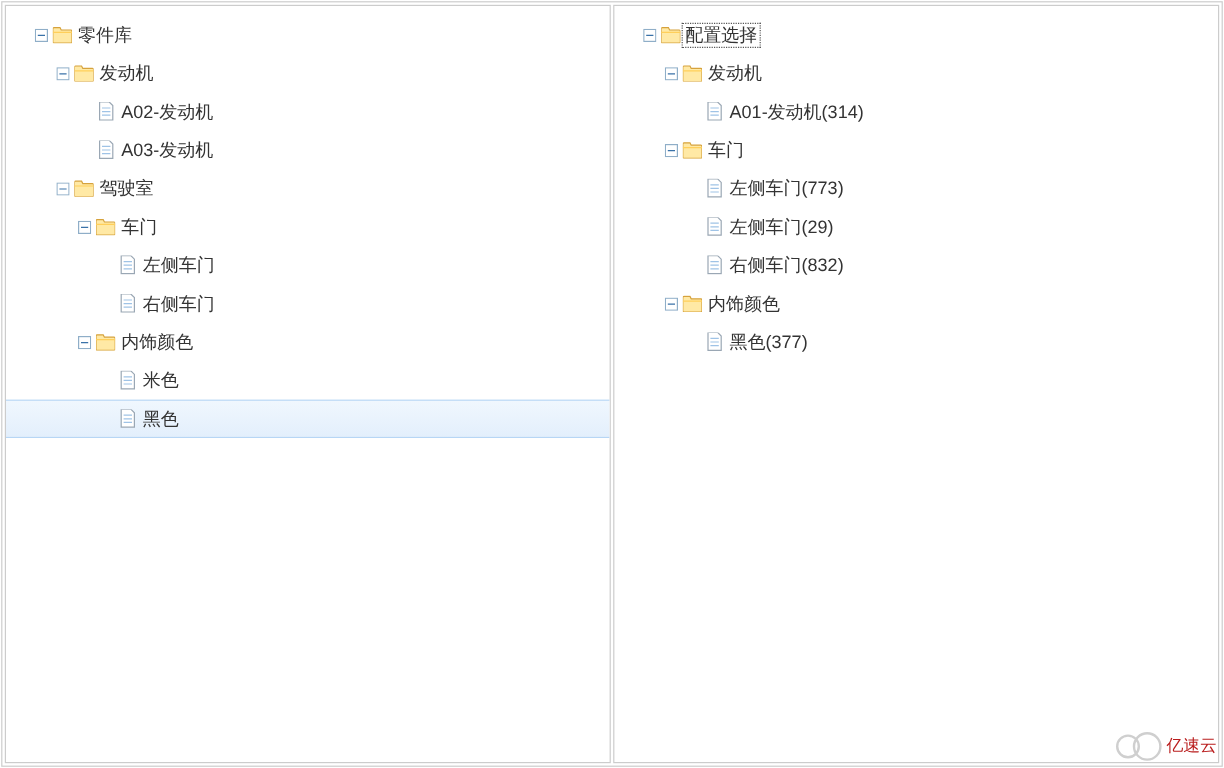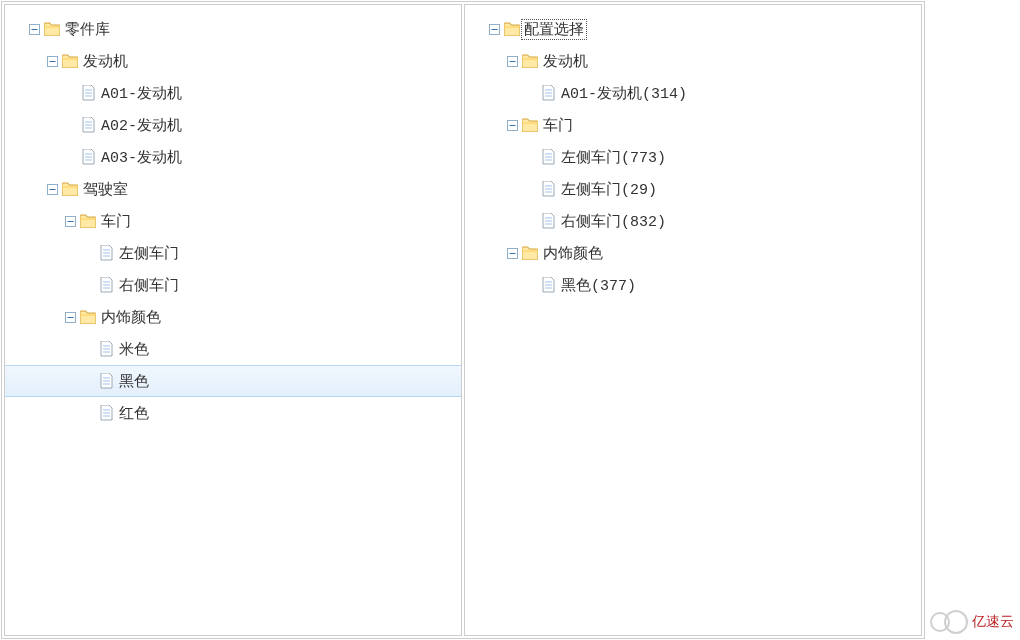--- a/index.html
+++ b/index.html
@@ -9,25 +9,24 @@
     height: 640px;
     font-family: "Microsoft YaHei", Arial, sans-serif;
     font-size: 15px;
     color: #333;
     background: #fff;
     box-sizing: border-box;
   }
   .outer {
     border: 1px double #ccc;
     box-sizing: border-box;
-    width: 924px;
+    width: 1018px;
     height: 638px;
     margin: 1px;
     display: flex;
-    font-family: Liberation Mono, monospace;
   }
   .panel {
     border: 1px solid #ccc;
     box-sizing: border-box;
     padding-top: 8px;
     overflow: hidden;
   }
   .panel.left  { width: 50%; margin: 2px 1px 2px 2px; }
   .panel.right { width: 50%; margin: 2px 2px 2px 1px; }
 
@@ -113,34 +112,20 @@
         <span class="spacer"></span>
         <span class="icon-slot"></span>
         <span class="icon-slot">
           <svg width="14" height="16" viewBox="0 0 14 16">
             <path d="M2 0 L10 0 L13 3 L13 15 L2 15 Z" fill="#fff" stroke="#9aa7b4"></path>
             <line x1="4" y1="5" x2="11" y2="5" stroke="#9fc3e6"></line>
             <line x1="4" y1="8" x2="11" y2="8" stroke="#9fc3e6"></line>
             <line x1="4" y1="11" x2="11" y2="11" stroke="#9fc3e6"></line>
           </svg>
         </span>
-        <span class="node-label">A01-发动机</span>
-      </div>
-      <div class="tree-row">
-        <span class="spacer"></span>
-        <span class="spacer"></span>
-        <span class="icon-slot"></span>
-        <span class="icon-slot">
-          <svg width="14" height="16" viewBox="0 0 14 16">
-            <path d="M2 0 L10 0 L13 3 L13 15 L2 15 Z" fill="#fff" stroke="#9aa7b4"></path>
-            <line x1="4" y1="5" x2="11" y2="5" stroke="#9fc3e6"></line>
-            <line x1="4" y1="8" x2="11" y2="8" stroke="#9fc3e6"></line>
-            <line x1="4" y1="11" x2="11" y2="11" stroke="#9fc3e6"></line>
-          </svg>
-        </span>
         <span class="node-label">A02-发动机</span>
       </div>
       <div class="tree-row">
         <span class="spacer"></span>
         <span class="spacer"></span>
         <span class="icon-slot"></span>
         <span class="icon-slot">
           <svg width="14" height="16" viewBox="0 0 14 16">
             <path d="M2 0 L10 0 L13 3 L13 15 L2 15 Z" fill="#fff" stroke="#9aa7b4"></path>
             <line x1="4" y1="5" x2="11" y2="5" stroke="#9fc3e6"></line>
@@ -252,35 +237,20 @@
         <span class="icon-slot"></span>
         <span class="icon-slot">
           <svg width="14" height="16" viewBox="0 0 14 16">
             <path d="M2 0 L10 0 L13 3 L13 15 L2 15 Z" fill="#fff" stroke="#9aa7b4"></path>
             <line x1="4" y1="5" x2="11" y2="5" stroke="#9fc3e6"></line>
             <line x1="4" y1="8" x2="11" y2="8" stroke="#9fc3e6"></line>
             <line x1="4" y1="11" x2="11" y2="11" stroke="#9fc3e6"></line>
           </svg>
         </span>
         <span class="node-label">黑色</span>
-      </div>
-      <div class="tree-row">
-        <span class="spacer"></span>
-        <span class="spacer"></span>
-        <span class="spacer"></span>
-        <span class="icon-slot"></span>
-        <span class="icon-slot">
-          <svg width="14" height="16" viewBox="0 0 14 16">
-            <path d="M2 0 L10 0 L13 3 L13 15 L2 15 Z" fill="#fff" stroke="#9aa7b4"></path>
-            <line x1="4" y1="5" x2="11" y2="5" stroke="#9fc3e6"></line>
-            <line x1="4" y1="8" x2="11" y2="8" stroke="#9fc3e6"></line>
-            <line x1="4" y1="11" x2="11" y2="11" stroke="#9fc3e6"></line>
-          </svg>
-        </span>
-        <span class="node-label">红色</span>
       </div>
     </div>
   <div class="panel right" id="right-panel">
       <div class="tree-row">
         <span class="icon-slot">
           <svg width="11" height="11" viewBox="0 0 11 11">
             <rect x="0.5" y="0.5" width="10" height="10" fill="#fff" stroke="#8faec8"></rect>
             <line x1="2.5" y1="5.5" x2="8.5" y2="5.5" stroke="#3a72a8"></line>
           </svg>
         </span>

